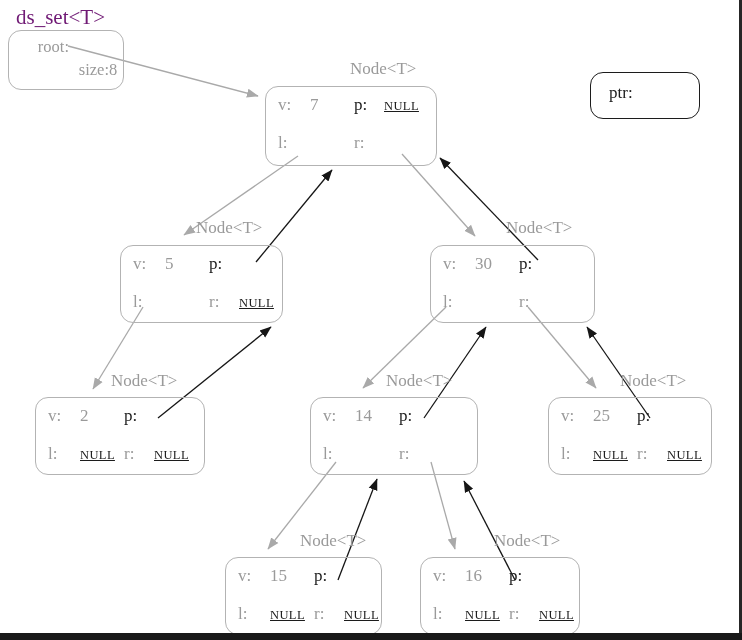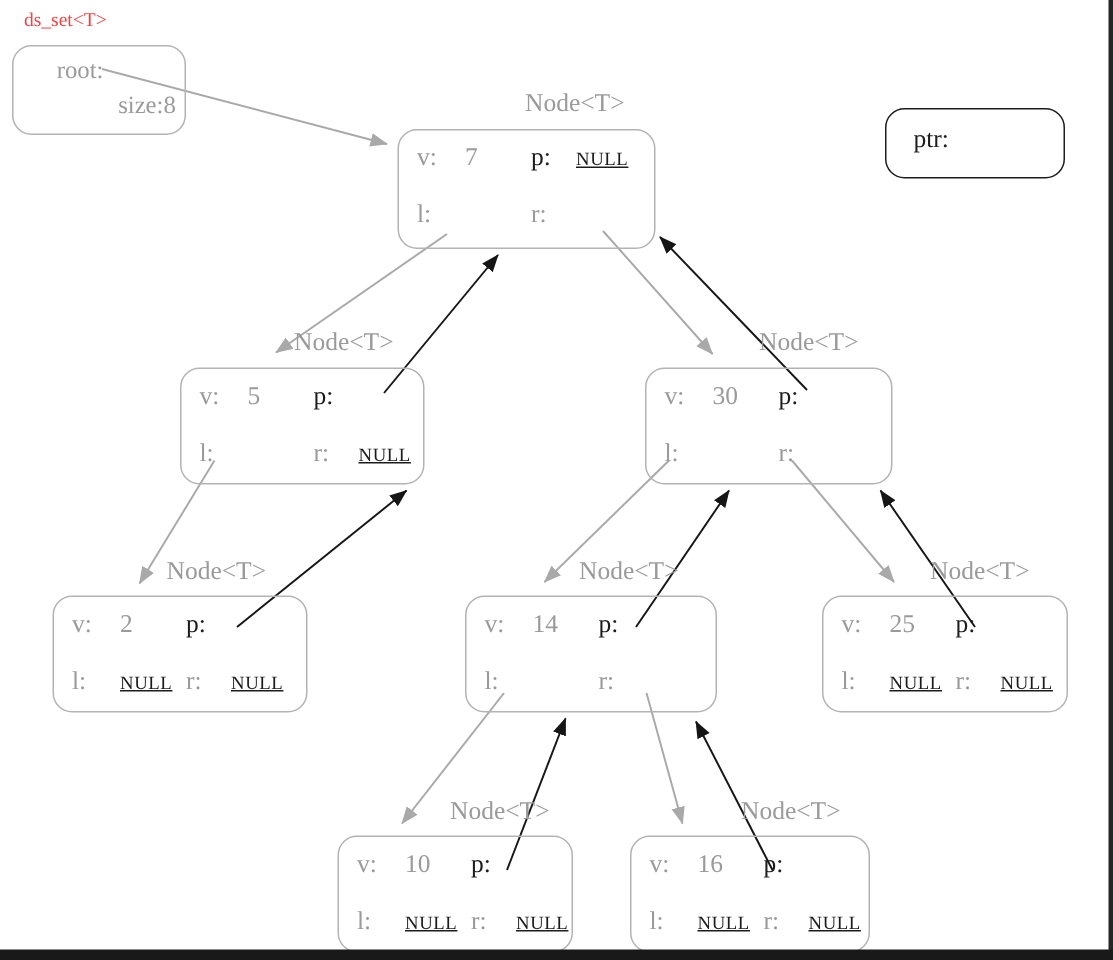--- a/index.html
+++ b/index.html
@@ -6,21 +6,21 @@
   .stage {
     position: relative;
     width: 742px;
     height: 640px;
     background: #ffffff;
     overflow: hidden;
     font-family: "Liberation Serif", serif;
   }
   .svg-layer { position: absolute; left: 0; top: 0; pointer-events: none; }
 
-  .maroon-title { position: absolute; font-size: 13px; color: #ef4444; white-space: nowrap; }
+  .maroon-title { position: absolute; font-size: 21px; color: #701a75; white-space: nowrap; }
   .node-title   { position: absolute; font-size: 17px;  color: #9a9a9a; white-space: nowrap; }
 
   .box {
     position: absolute;
     border: 1.4px solid #b3b3b3;
     border-radius: 13px;
     box-sizing: border-box;
     background: transparent;
   }
   .iter-box { border-color: #1c1c1c; }
@@ -97,21 +97,21 @@
   <div class="box" style="left:8px; top:30px; width:116px; height:60px;text-align:right;">
     <div class="ds-row ds-row1">
       <span class="lbl gray">root:</span>
     </div>
     <div class="ds-row ds-row2">
       <span class="lbl gray">size:</span>
       <span class="gray">8</span>
     </div>
   </div>
 
-  <div class="box iter-box" style="left:590px; top:72px; width:120px; height:47px;">
+  <div class="box iter-box" style="left:590px; top:72px; width:110px; height:47px;">
     <div class="ptr-row">
       <span class="black">ptr:</span>
     </div>
   </div>
 
   <div class="node-title" style="left:350px; top:59px;">Node&lt;T&gt;</div>
   <div class="box" style="left:265px; top:86px; width:172px; height:80px;">
     <div class="row row1">
       <span class="c1 gray">v:</span>
       <span class="c2 gray">7</span>
@@ -203,21 +203,21 @@
       <span class="c2 black null-val">NULL</span>
       <span class="c3 gray">r:</span>
       <span class="c4 black null-val">NULL</span>
     </div>
   </div>
 
   <div class="node-title" style="left:300px; top:531px;">Node&lt;T&gt;</div>
   <div class="box" style="left:225px; top:557px; width:157px; height:78px;">
     <div class="row row1">
       <span class="c1 gray">v:</span>
-      <span class="c2 gray">10</span>
+      <span class="c2 gray">15</span>
       <span class="c3 black">p:</span>
       <span class="c4 black null-val"></span>
     </div>
     <div class="row row2">
       <span class="c1 gray">l:</span>
       <span class="c2 black null-val">NULL</span>
       <span class="c3 gray">r:</span>
       <span class="c4 black null-val">NULL</span>
     </div>
   </div>

